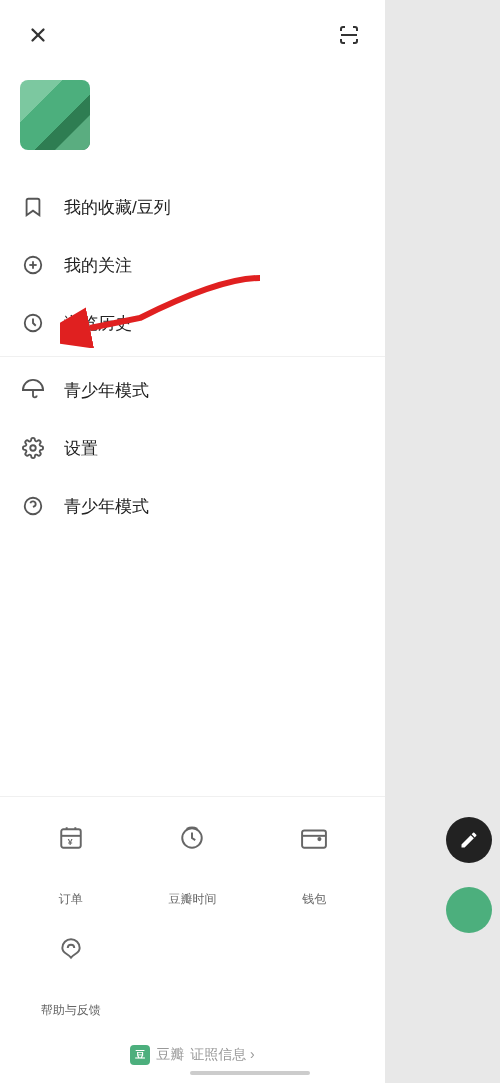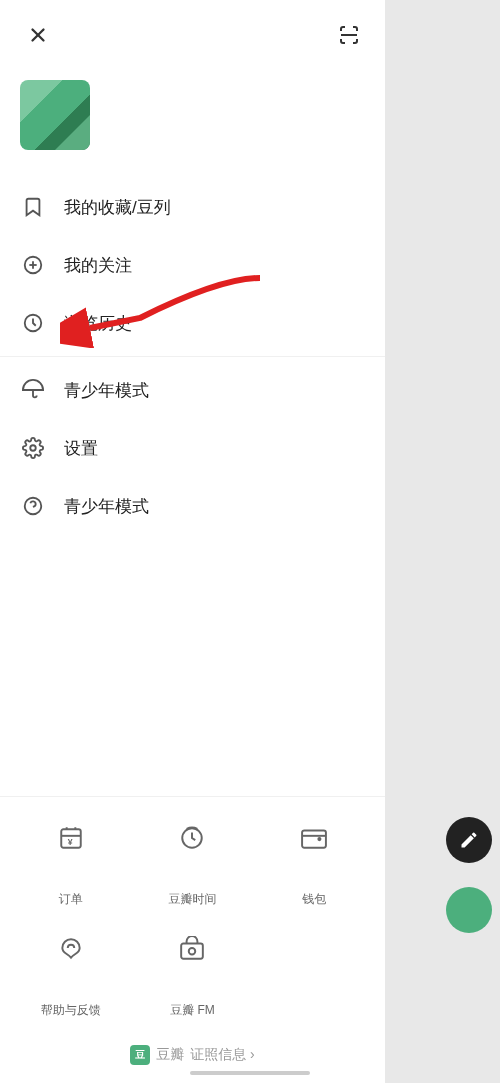--- a/index.html
+++ b/index.html
@@ -432,30 +432,20 @@
       <div class="bottom-item">
         <div class="bottom-icon">
           <svg width="26" height="26" viewBox="0 0 24 24" fill="none" stroke="#666" stroke-width="1.8">
             <path d="M12 20c-3-4-8-4-8-9a8 8 0 0 1 16 0c0 5-5 5-8 9z"></path>
             <path d="M9 11c0-1.5 1-3 3-3s3 1.5 3 3"></path>
           </svg>
         </div>
         <span class="bottom-label">帮助与反馈</span>
       </div>
 
-      <div class="bottom-item">
-        <div class="bottom-icon">
-          <svg width="26" height="26" viewBox="0 0 24 24" fill="none" stroke="#666" stroke-width="1.8">
-            <rect x="2" y="7" width="20" height="14" rx="2"></rect>
-            <circle cx="12" cy="14" r="3"></circle>
-            <path d="M7 7V5a5 5 0 0 1 10 0v2"></path>
-          </svg>
-        </div>
-        <span class="bottom-label">豆瓣 FM</span>
-      </div>
 
     </div>
 
     <div class="footer">
       <div class="footer-logo">
         <span>豆</span>
       </div>
       <span class="footer-text">豆瓣</span>
       <span class="footer-text">证照信息 ›</span>
     </div>

